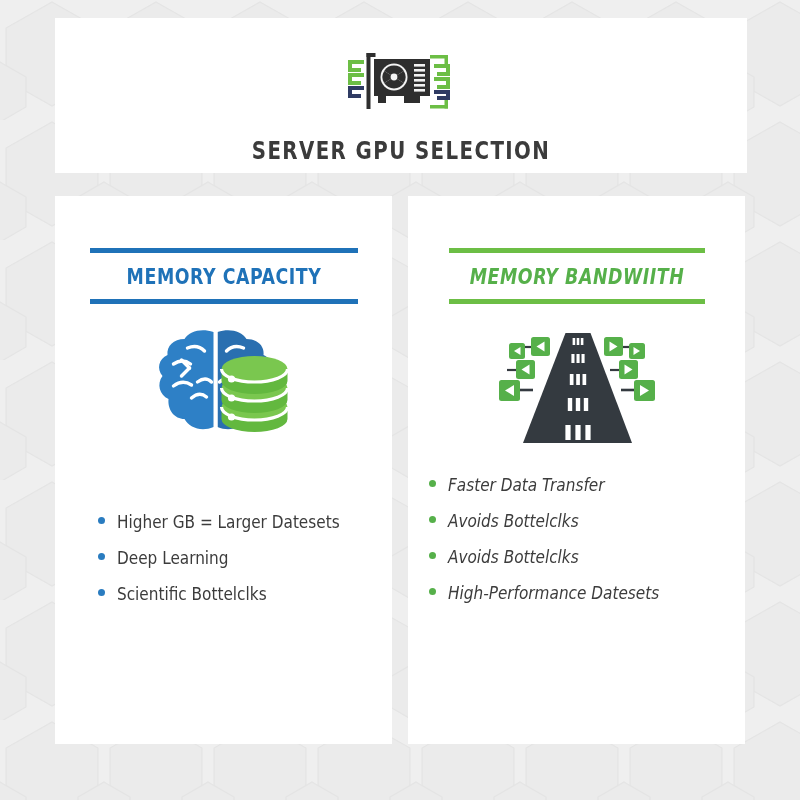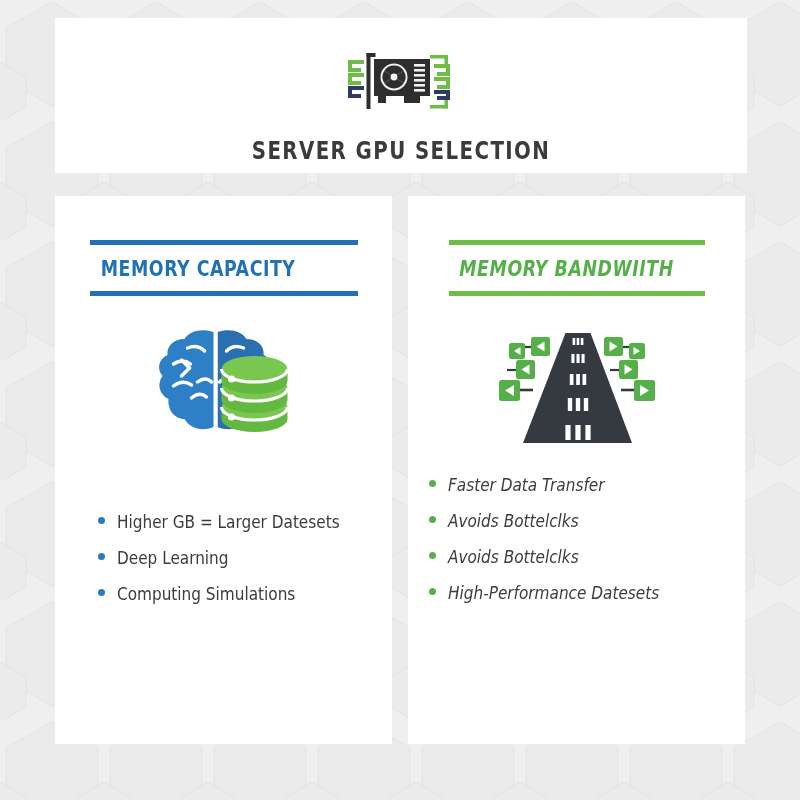--- a/index.html
+++ b/index.html
@@ -73,23 +73,23 @@
     height: 548px;
     background: #ffffff;
   }
   #column-memory-capacity { left: 55px; }
   #column-memory-bandwidth { left: 408px; font-style: italic; }
 
   .col-heading-block {
     position: absolute;
     left: 50%;
     transform: translateX(-50%);
-    top: 44px;
+    top: 52px;
     width: 268px;
-    text-align: left;
+    text-align: center;
   }
   #column-memory-bandwidth .col-heading-block { width: 256px; }
 
   .rule {
     height: 5px;
     width: 100%;
   }
   .rule-top { margin-bottom: 12px; }
   .rule-bottom { margin-top: 10px; }
 
@@ -319,21 +319,21 @@
       <li class="bullet-item">
         <span class="dot dot-blue"></span>
         <span>Higher GB = Larger Datesets</span>
       </li>
       <li class="bullet-item">
         <span class="dot dot-blue"></span>
         <span>Deep Learning</span>
       </li>
       <li class="bullet-item">
         <span class="dot dot-blue"></span>
-        <span>Computing Simulations</span>
+        <span>Scientific Bottelclks</span>
       </li>
     </ul>
   </div>
 
   <div id="column-memory-bandwidth" class="column-card">
 
     <div class="col-heading-block">
       <div class="rule rule-top green-rule"></div>
       <div class="col-heading green-text">MEMORY BANDWIITH</div>
       <div class="rule rule-bottom green-rule"></div>

